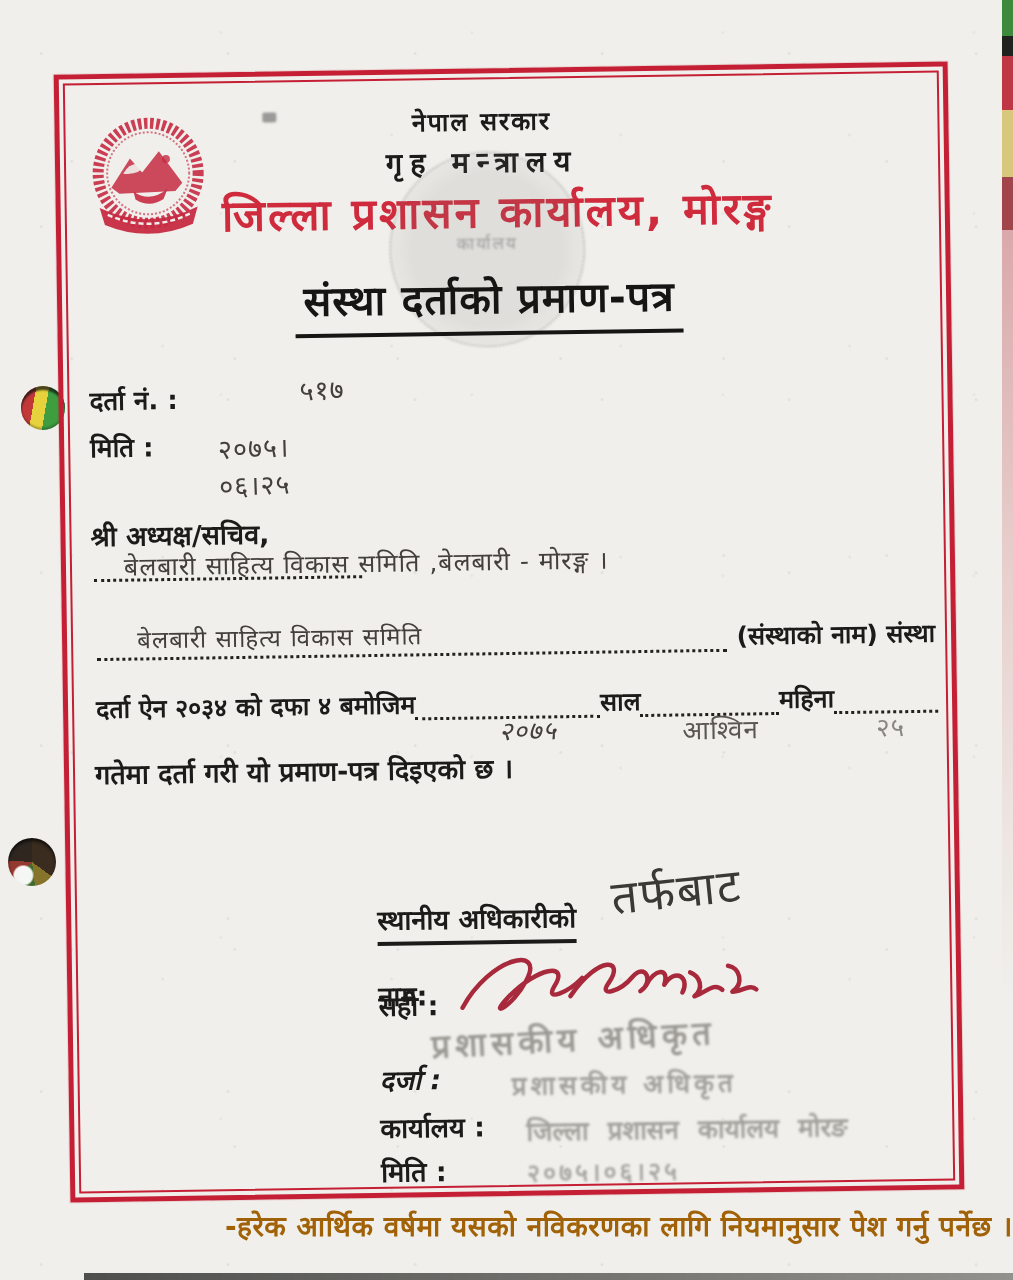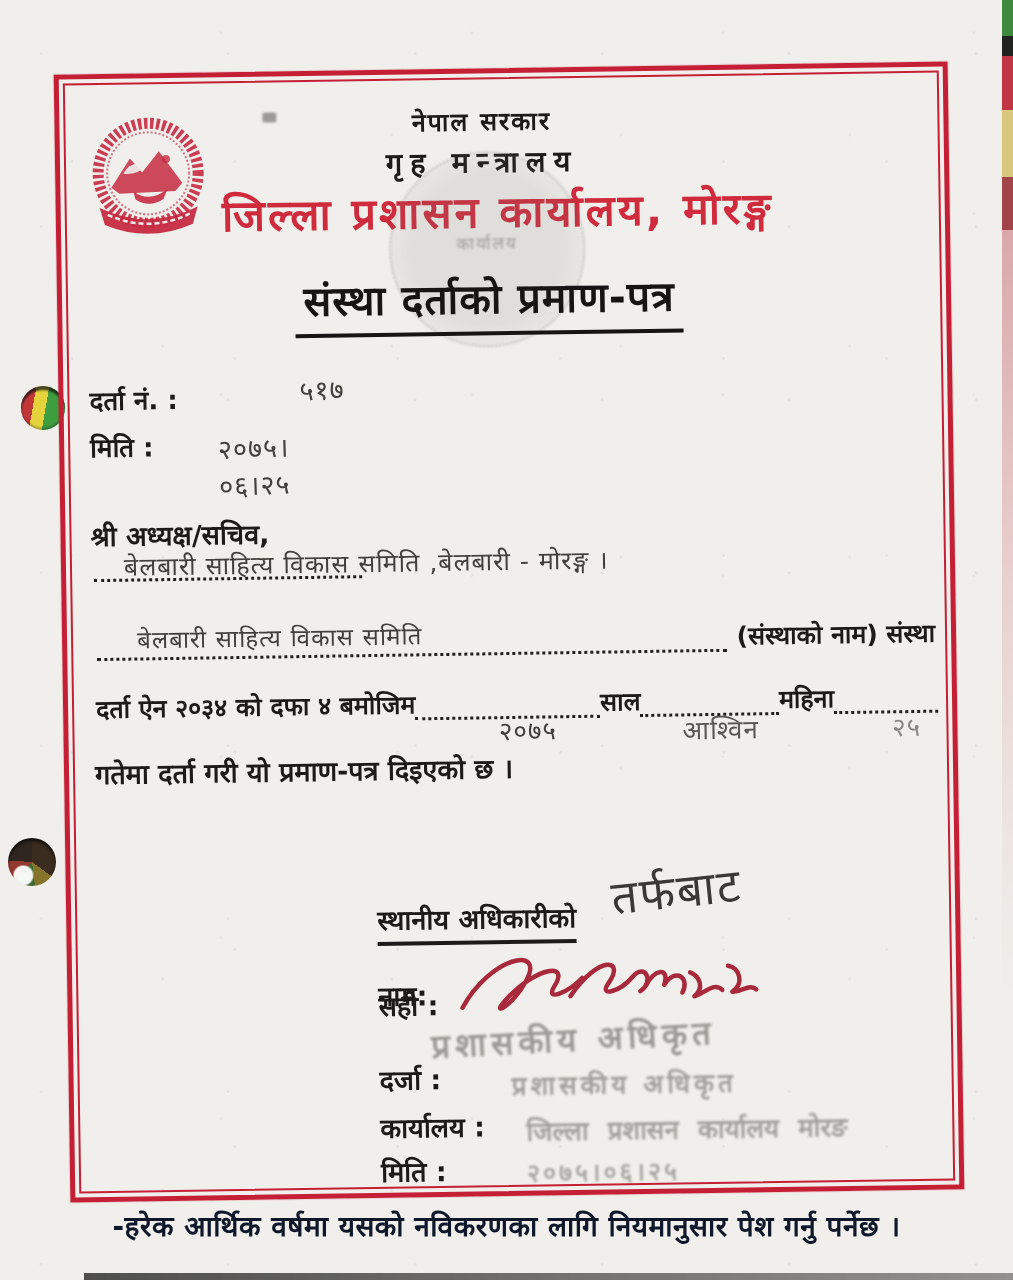--- a/index.html
+++ b/index.html
@@ -95,46 +95,46 @@
   
   .body-line1{position:absolute;left:30px;right:16px;top:548px;display:flex;align-items:flex-end;font-size:25px;}
   .blank{border-bottom:3px dotted #23211e;position:relative;}
   .b1-blank{flex:1 1 auto;height:30px;margin-right:10px;}
   .b1-hand{position:absolute;left:40px;bottom:2px;font-size:24px;white-space:nowrap;}
   .body-line2{position:absolute;left:28px;right:14px;top:612px;display:flex;align-items:flex-end;font-size:25px;white-space:nowrap;}
   .b2-blank1{flex:1.6 1 0;height:30px;}
   .b2-blank2{flex:1.2 1 0;height:30px;}
   .b2-blank3{flex:0.9 1 0;height:30px;}
   .under-hand{position:absolute;font-size:26px;white-space:nowrap;}
-  .u-year{left:45%;top:26px;}
+  .u-year{left:45%;top:26px;font-style:italic;}
   .u-month{left:30%;top:28px;opacity:.8;}
-  .u-day{left:40%;top:28px;opacity:.55;margin-left:16px;}
+  .u-day{left:40%;top:28px;opacity:.55;}
   .body-line3{position:absolute;left:26px;top:676px;font-size:27px;}
   
   .sig-auth{position:absolute;left:306px;top:826px;font-size:27px;border-bottom:4px solid #1c1b19;padding-bottom:4px;}
   .sig-auth-hand{position:absolute;left:540px;top:788px;font-size:46px;font-weight:normal;color:#2c2a26;transform:rotate(-5deg);letter-spacing:2px;}
   .sig-row{position:absolute;left:306px;font-size:27px;}
   .r-sahi{top:912px;}
   .r-naam{top:902px;}
-  .r-darja{top:986px;}
+  .r-darja{top:986px;font-style:italic;}
   .r-karyalaya{top:1034px;}
   .r-miti{top:1078px;}
   .signature-svg{position:absolute;left:378px;top:862px;width:330px;height:105px;}
   .stamp{
     position:absolute;color:#55524c;filter:blur(1px);white-space:nowrap;
     font-weight:bold;
   }
   .stamp-name{left:358px;top:944px;font-size:33px;letter-spacing:5px;opacity:.55;transform:rotate(-2deg);}
   .stamp-rank{left:438px;top:994px;font-size:26px;letter-spacing:4px;opacity:.5;}
   .stamp-office{left:452px;top:1040px;font-size:26px;word-spacing:10px;opacity:.5;}
   .stamp-date{left:452px;top:1082px;font-size:25px;letter-spacing:3px;opacity:.45;}
   
   .footer-note{
-    position:absolute;left:0;right:0;top:1206px;text-align:center;
-    font-size:28px;font-weight:bold;color:#0f172a;letter-spacing:.5px;
+    position:absolute;left:0;right:0;top:1206px;text-align:right;
+    font-size:28px;font-weight:bold;color:#a16207;letter-spacing:.5px;
   }
   .smudge{position:absolute;left:203px;top:36px;width:14px;height:10px;background:rgba(70,70,70,.5);filter:blur(1px);border-radius:2px;}
 </style>
 </head>
 <body>
 
 <div class="paper"></div>
 <div class="edge-strip"></div>
 <div class="edge-bottom"></div>
 <div class="punch-hole hole-1"></div>

